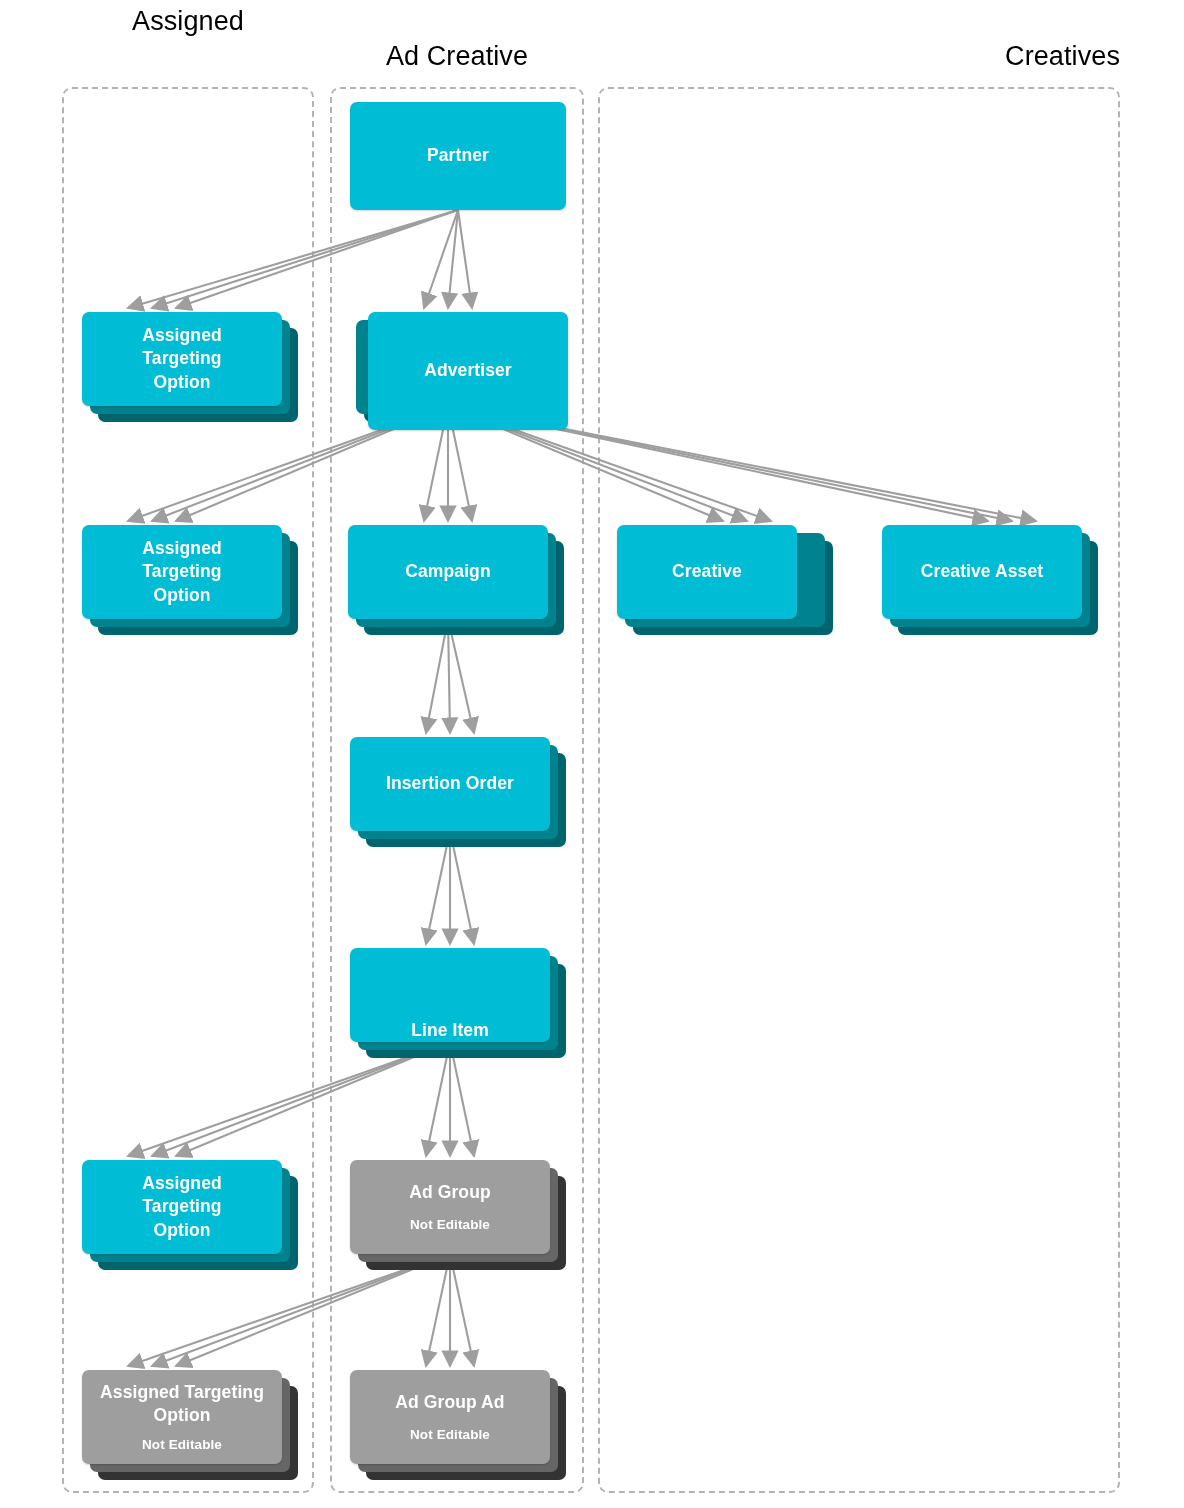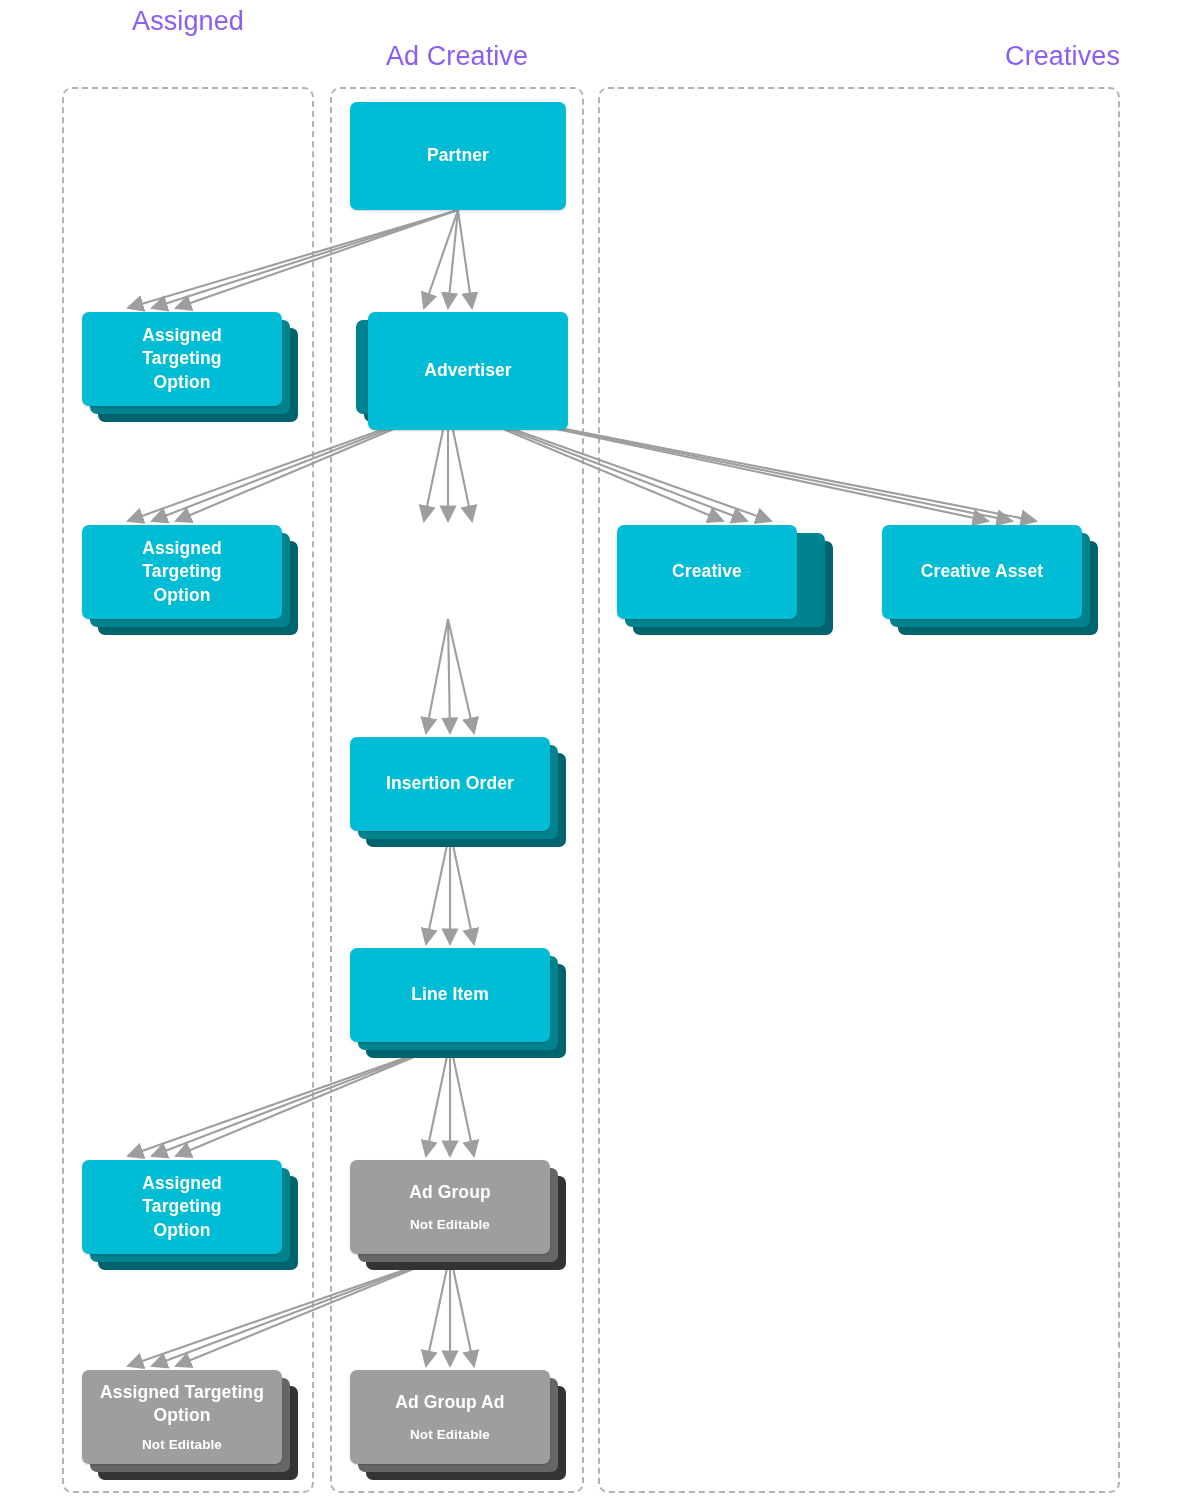--- a/index.html
+++ b/index.html
@@ -8,21 +8,21 @@
     background: #ffffff;
     font-family: "Liberation Sans", sans-serif;
     overflow: hidden;
   }
   #stage { position: relative; width: 1184px; height: 1508px; }
 
   
   .col-header {
     position: absolute;
     text-align: center;
-    color: #8b5cf6;
+    color: #000000;
     font-size: 27px;
     font-weight: 400;
     line-height: 1.18;
     letter-spacing: 0.1px;
   }
 
   
   .lane {
     position: absolute;
     border: 2px dashed #b0b4b8;
@@ -162,20 +162,27 @@
   </div>
 
   <div class="node teal" style="left:82px; top:525px; width:200px; height:94px;">
     <div class="layer back2" style="left:16px; top:16px; width:200px; height:94px;"></div>
     <div class="layer back1" style="left:8px; top:8px; width:200px; height:94px;"></div>
     <div class="layer front" style="width:200px; height:94px;">
       <div class="title" style="max-width:130px;">Assigned Targeting Option</div>
     </div>
   </div>
 
+  <div class="node teal" style="left:348px; top:525px; width:200px; height:94px;">
+    <div class="layer back2" style="left:16px; top:16px; width:200px; height:94px;"></div>
+    <div class="layer back1" style="left:8px; top:8px; width:200px; height:94px;"></div>
+    <div class="layer front" style="width:200px; height:94px;">
+      <div class="title">Campaign</div>
+    </div>
+  </div>
 
   <div class="node teal" style="left:617px; top:525px; width:200px; height:94px;">
     <div class="layer back2" style="left:16px; top:16px; width:200px; height:94px;"></div>
     <div class="layer back1" style="left:8px; top:8px; width:200px; height:94px;"></div>
     <div class="layer front" style="width:180px; height:94px;">
       <div class="title">Creative</div>
     </div>
   </div>
 
   <div class="node teal" style="left:882px; top:525px; width:200px; height:94px;">
@@ -190,21 +197,21 @@
     <div class="layer back2" style="left:16px; top:16px; width:200px; height:94px;"></div>
     <div class="layer back1" style="left:8px; top:8px; width:200px; height:94px;"></div>
     <div class="layer front" style="width:200px; height:94px;">
       <div class="title">Insertion Order</div>
     </div>
   </div>
 
   <div class="node teal" style="left:350px; top:948px; width:200px; height:94px;">
     <div class="layer back2" style="left:16px; top:16px; width:200px; height:94px;"></div>
     <div class="layer back1" style="left:8px; top:8px; width:200px; height:94px;"></div>
-    <div class="layer front" style="width:200px; height:94px;">
+    <div class="layer front" style="width:200px; height:94px;justify-content:flex-end;">
       <div class="title">Line Item</div>
     </div>
   </div>
 
   <div class="node teal" style="left:82px; top:1160px; width:200px; height:94px;">
     <div class="layer back2" style="left:16px; top:16px; width:200px; height:94px;"></div>
     <div class="layer back1" style="left:8px; top:8px; width:200px; height:94px;"></div>
     <div class="layer front" style="width:200px; height:94px;">
       <div class="title" style="max-width:130px;">Assigned Targeting Option</div>
     </div>

